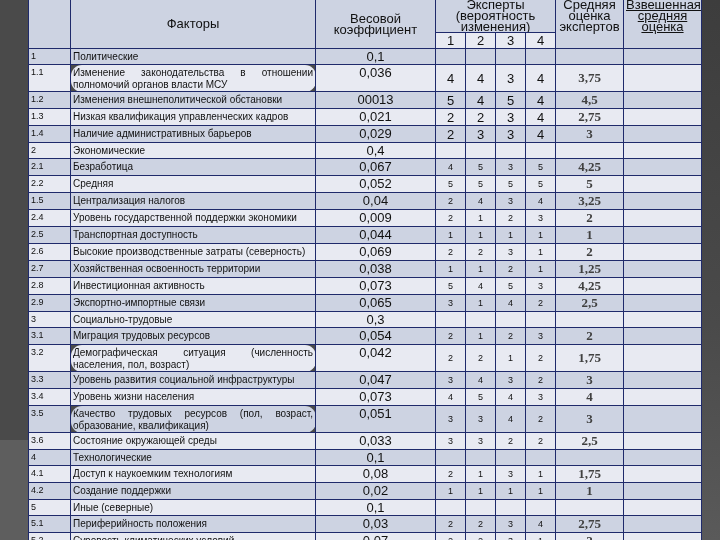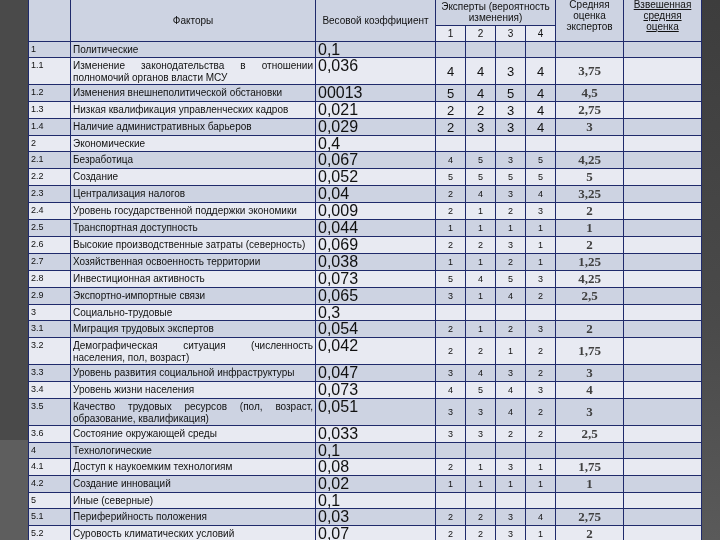--- a/index.html
+++ b/index.html
@@ -21,33 +21,33 @@
     border-collapse:collapse; table-layout:fixed;
     width:638px;
   }
   td, th {
     border:1px solid #1f2a6b;
     padding:0 2px;
     font-weight:normal;
     color:#111;
     overflow:hidden;
   }
-  th { background:#cdd3e2; font-size:10px; text-align:center; line-height:11px; }
+  th { background:#cdd3e2; font-size:13px; text-align:center; line-height:11px; }
   col.c-num { width:42px; }
   col.c-name { width:245px; }
   col.c-w { width:120px; }
   col.c-e { width:30px; }
   col.c-avg { width:68px; }
   col.c-wavg { width:78px; }
   tr.odd td { background:#e8eaf2; }
   tr.even td { background:#cdd3e2; }
   td.num { font-size:9px; vertical-align:top; padding-top:2px; }
   td.name { font-size:10px; vertical-align:top; padding-top:2px; line-height:12px; }
-  td.name.just { text-align:justify; text-align-last:left; }
-  td.w { font-size:16px; vertical-align:top; line-height:15px; }
+  td.name.just { text-align:justify; text-align-last:left;border-radius:11px; }
+  td.w { font-size:13px; text-align:center; vertical-align:top; line-height:15px; }
   td.e { text-align:center; font-size:9px; }
   td.e.big { font-size:13px; }
   td.avg { text-align:center; color:#404040; font-weight:bold; font-family:"Liberation Serif", serif; font-size:13px; }
   td.wavg { }
   tr { height:16px; }
   tr.tall { height:26px;margin-left:42px; }
   tr.hdr1 { height:27px; }
   tr.hdr2 { height:16px; }
 </style>
 </head>
@@ -157,31 +157,31 @@
         <td class="w">0,067</td>
         <td class="e">4</td>
         <td class="e">5</td>
         <td class="e">3</td>
         <td class="e">5</td>
         <td class="avg">4,25</td>
         <td class="wavg"></td>
       </tr>
       <tr class="odd">
         <td class="num">2.2</td>
-        <td class="name">Создание</td>
+        <td class="name">Средняя</td>
         <td class="w">0,052</td>
         <td class="e">5</td>
         <td class="e">5</td>
         <td class="e">5</td>
         <td class="e">5</td>
         <td class="avg">5</td>
         <td class="wavg"></td>
       </tr>
       <tr class="even">
-        <td class="num">2.3</td>
+        <td class="num">1.5</td>
         <td class="name">Централизация налогов</td>
         <td class="w">0,04</td>
         <td class="e">2</td>
         <td class="e">4</td>
         <td class="e">3</td>
         <td class="e">4</td>
         <td class="avg">3,25</td>
         <td class="wavg"></td>
       </tr>
       <tr class="odd">
@@ -256,21 +256,21 @@
         <td class="w">0,3</td>
         <td class="e"></td>
         <td class="e"></td>
         <td class="e"></td>
         <td class="e"></td>
         <td class="avg"></td>
         <td class="wavg"></td>
       </tr>
       <tr class="even">
         <td class="num">3.1</td>
-        <td class="name">Миграция трудовых экспертов</td>
+        <td class="name">Миграция трудовых ресурсов</td>
         <td class="w">0,054</td>
         <td class="e">2</td>
         <td class="e">1</td>
         <td class="e">2</td>
         <td class="e">3</td>
         <td class="avg">2</td>
         <td class="wavg"></td>
       </tr>
       <tr class="odd tall">
         <td class="num">3.2</td>
@@ -344,21 +344,21 @@
         <td class="w">0,08</td>
         <td class="e">2</td>
         <td class="e">1</td>
         <td class="e">3</td>
         <td class="e">1</td>
         <td class="avg">1,75</td>
         <td class="wavg"></td>
       </tr>
       <tr class="even">
         <td class="num">4.2</td>
-        <td class="name">Создание инноваций</td>
+        <td class="name">Создание поддержки</td>
         <td class="w">0,02</td>
         <td class="e">1</td>
         <td class="e">1</td>
         <td class="e">1</td>
         <td class="e">1</td>
         <td class="avg">1</td>
         <td class="wavg"></td>
       </tr>
       <tr class="odd">
         <td class="num">5</td>

